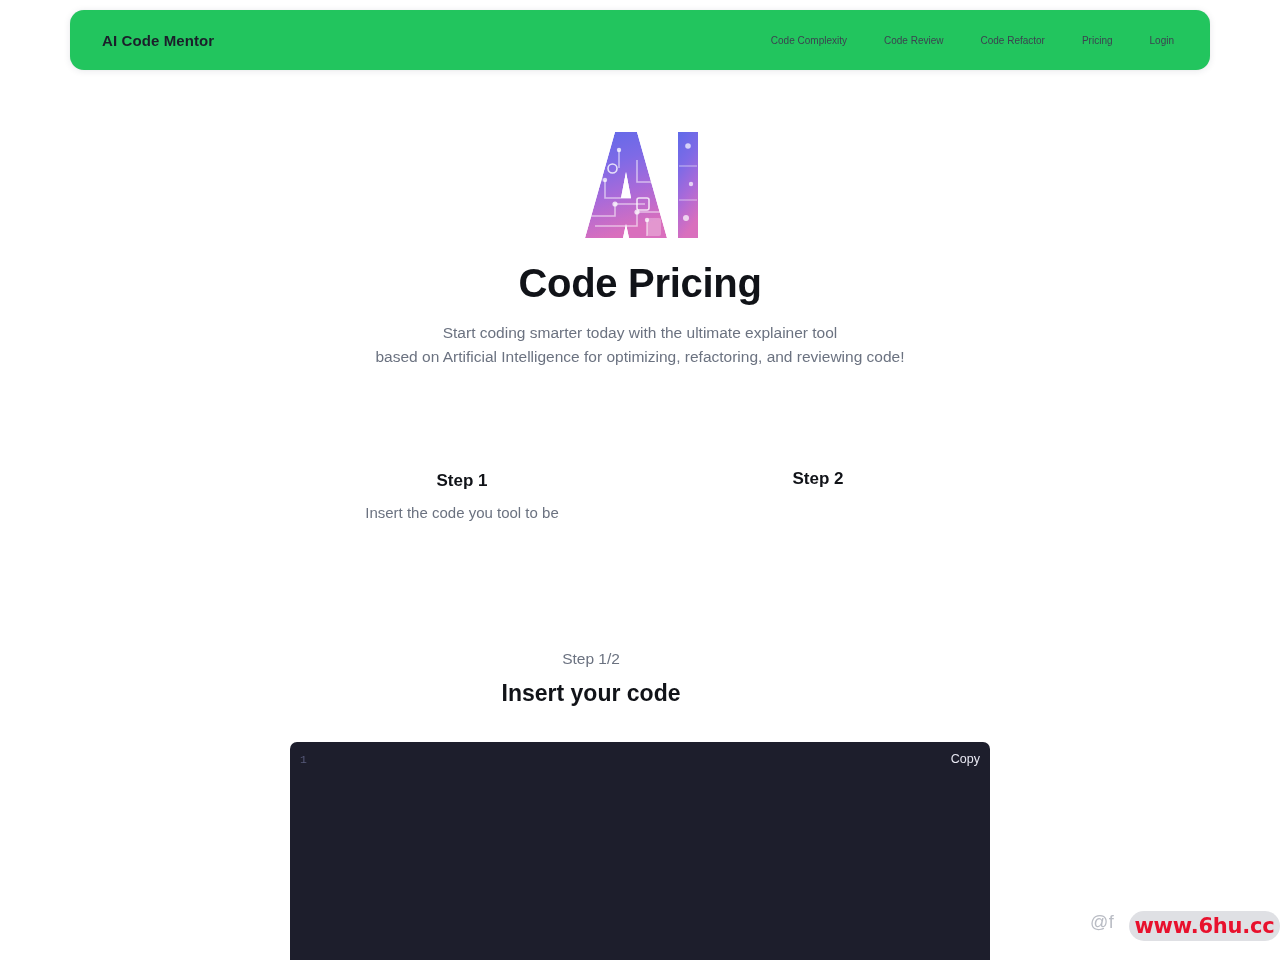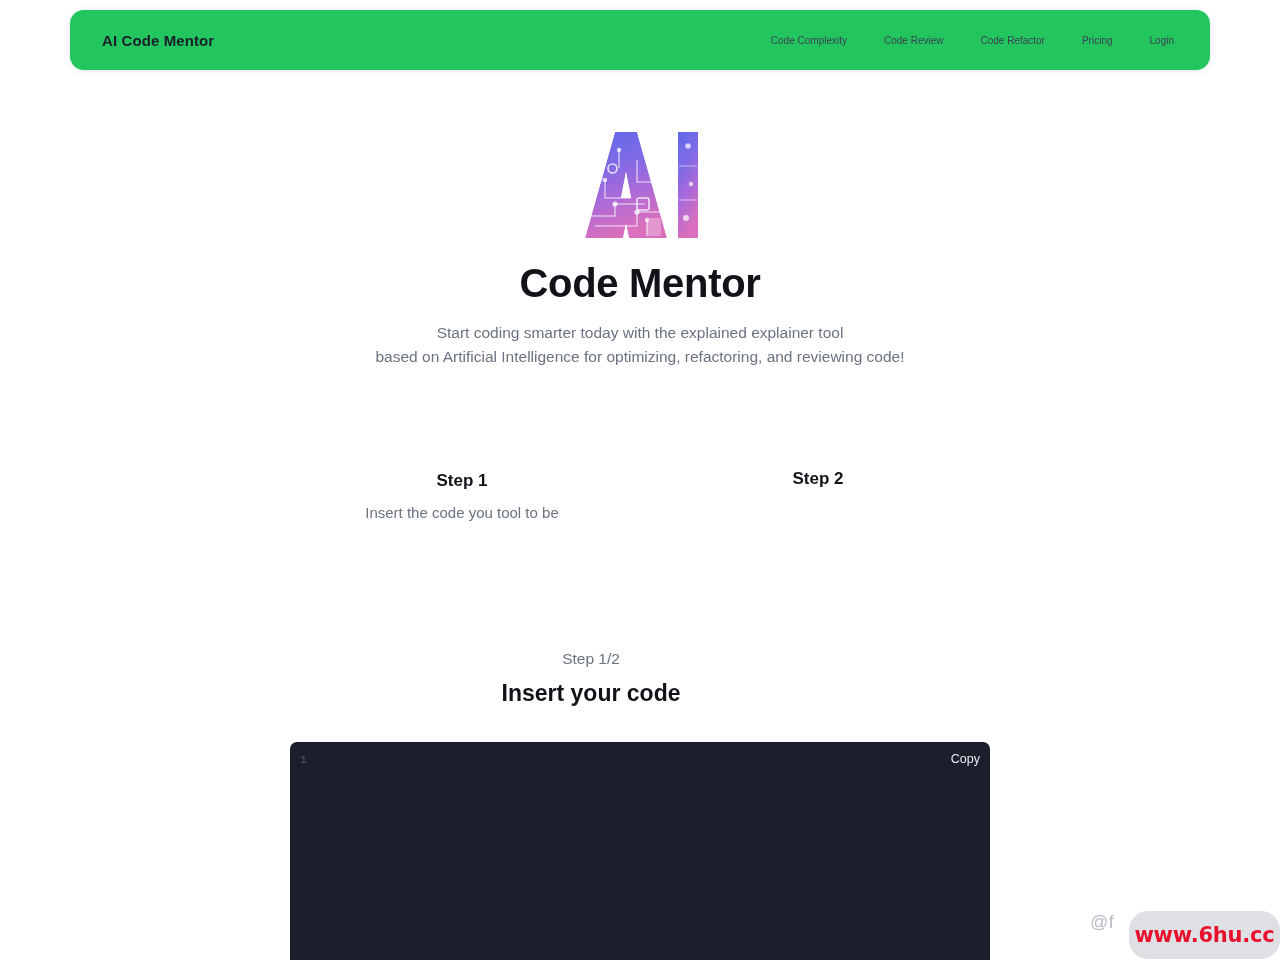--- a/index.html
+++ b/index.html
@@ -221,21 +221,21 @@
     color: #b9bcc4;
     letter-spacing: 0.5px;
     white-space: nowrap;
   }
 
   .wm-pill {
     position: absolute;
     left: 1129px;
     top: 911px;
     width: 151px;
-    height: 48px;
+    height: 30px;
     background: #dfe0e4;
     border-radius: 19px;
     display: flex;
     align-items: center;
     justify-content: center;
   }
 
   .wm-url {
     font-family: "DejaVu Sans", sans-serif;
     font-size: 21px;
@@ -318,24 +318,24 @@
           <circle cx="111" cy="98" r="3"></circle>
         </g>
         <g stroke="#ffffff" stroke-opacity="0.4" stroke-width="1.4" fill="none">
           <path d="M104 46 L122 46"></path>
           <path d="M104 80 L122 80"></path>
         </g>
       </g>
     </svg>
   </div>
 
-  <h1 class="hero-title">Code Mentor</h1>
+  <h1 class="hero-title">Code Pricing</h1>
 
   <div class="hero-sub">
-    <div>Start coding smarter today with the explained explainer tool</div>
+    <div>Start coding smarter today with the ultimate explainer tool</div>
     <div>based on Artificial Intelligence for optimizing, refactoring, and reviewing code!</div>
   </div>
 </div>
 
 <div class="steps">
 
   <div class="step-col first">
     <div class="step-title">Step 1</div>
     <div class="step-desc">
       <div>Insert the code you tool to be</div>

